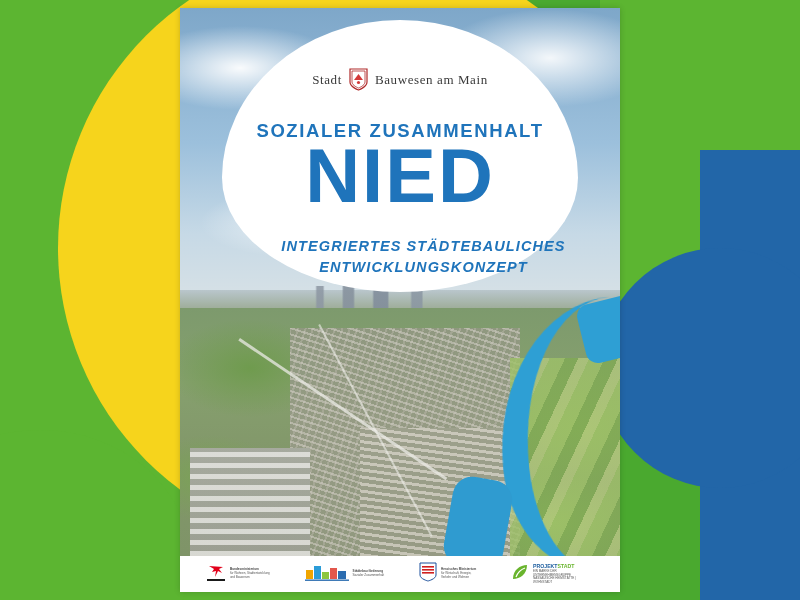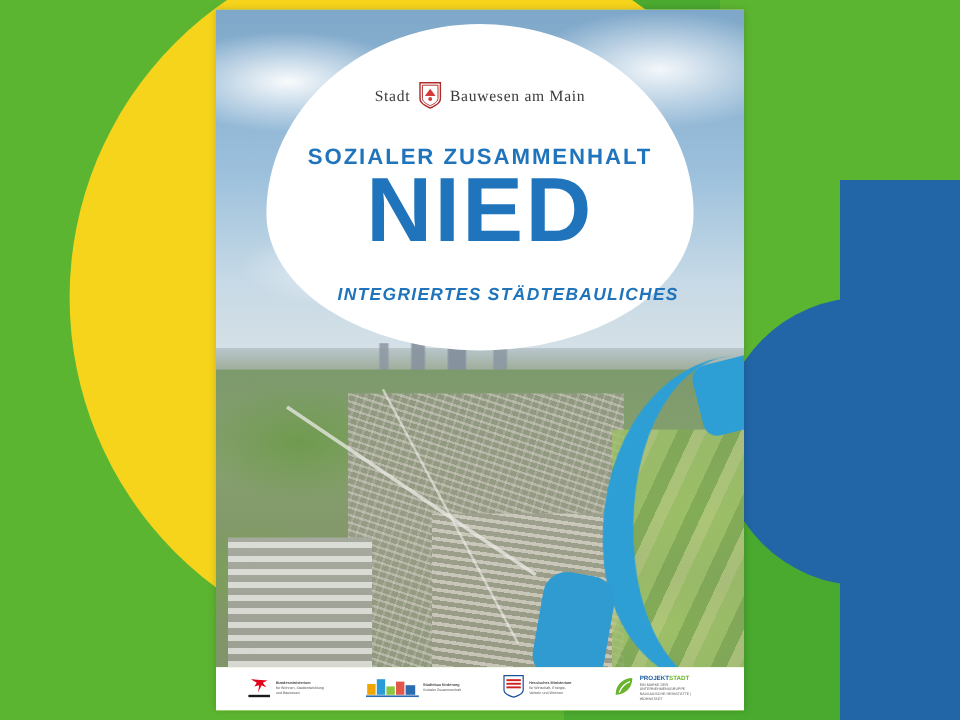--- a/index.html
+++ b/index.html
@@ -63,21 +63,21 @@
     background: #5cb531;
   }
 
   
   #cover {
     position: absolute;
     left: 180px;
     top: 8px;
     width: 440px;
     height: 584px;
-    background: #bef264;
+    background: #fde047;
     box-shadow: 0 0 6px rgba(0,0,0,0.18);
     overflow: hidden;
   }
 
   
   .photo {
     position: absolute;
     left: 0; top: 0;
     width: 440px;
     height: 548px;
@@ -360,20 +360,21 @@
         <circle cx="9.5" cy="14.5" r="1.6" fill="#d43a3a"></circle>
       </svg>
     </span>
     <span class="crest-word">Bauwesen am Main</span>
   </div>
 
   <div class="kicker">SOZIALER ZUSAMMENHALT</div>
   <div class="bigtitle">NIED</div>
   <div class="subtitle">
     <div>INTEGRIERTES STÄDTEBAULICHES</div>
+    <div>ENTWICKLUNGSKONZEPT</div>
   </div>
 
   <div class="footer">
 
     <div class="logo">
       <span class="logo-mark">
         <svg width="22" height="22" viewBox="0 0 22 22">
           <rect x="0" y="0" width="22" height="22" fill="#ffffff"></rect>
           <path d="M4 5 l5 3 l-2 3 l4 -1 l-1 6 l3 -6 l4 2 l-3 -4 l4 -2 z" fill="#e2001a"></path>
           <rect x="2" y="18" width="18" height="2" fill="#1a1a1a"></rect>

